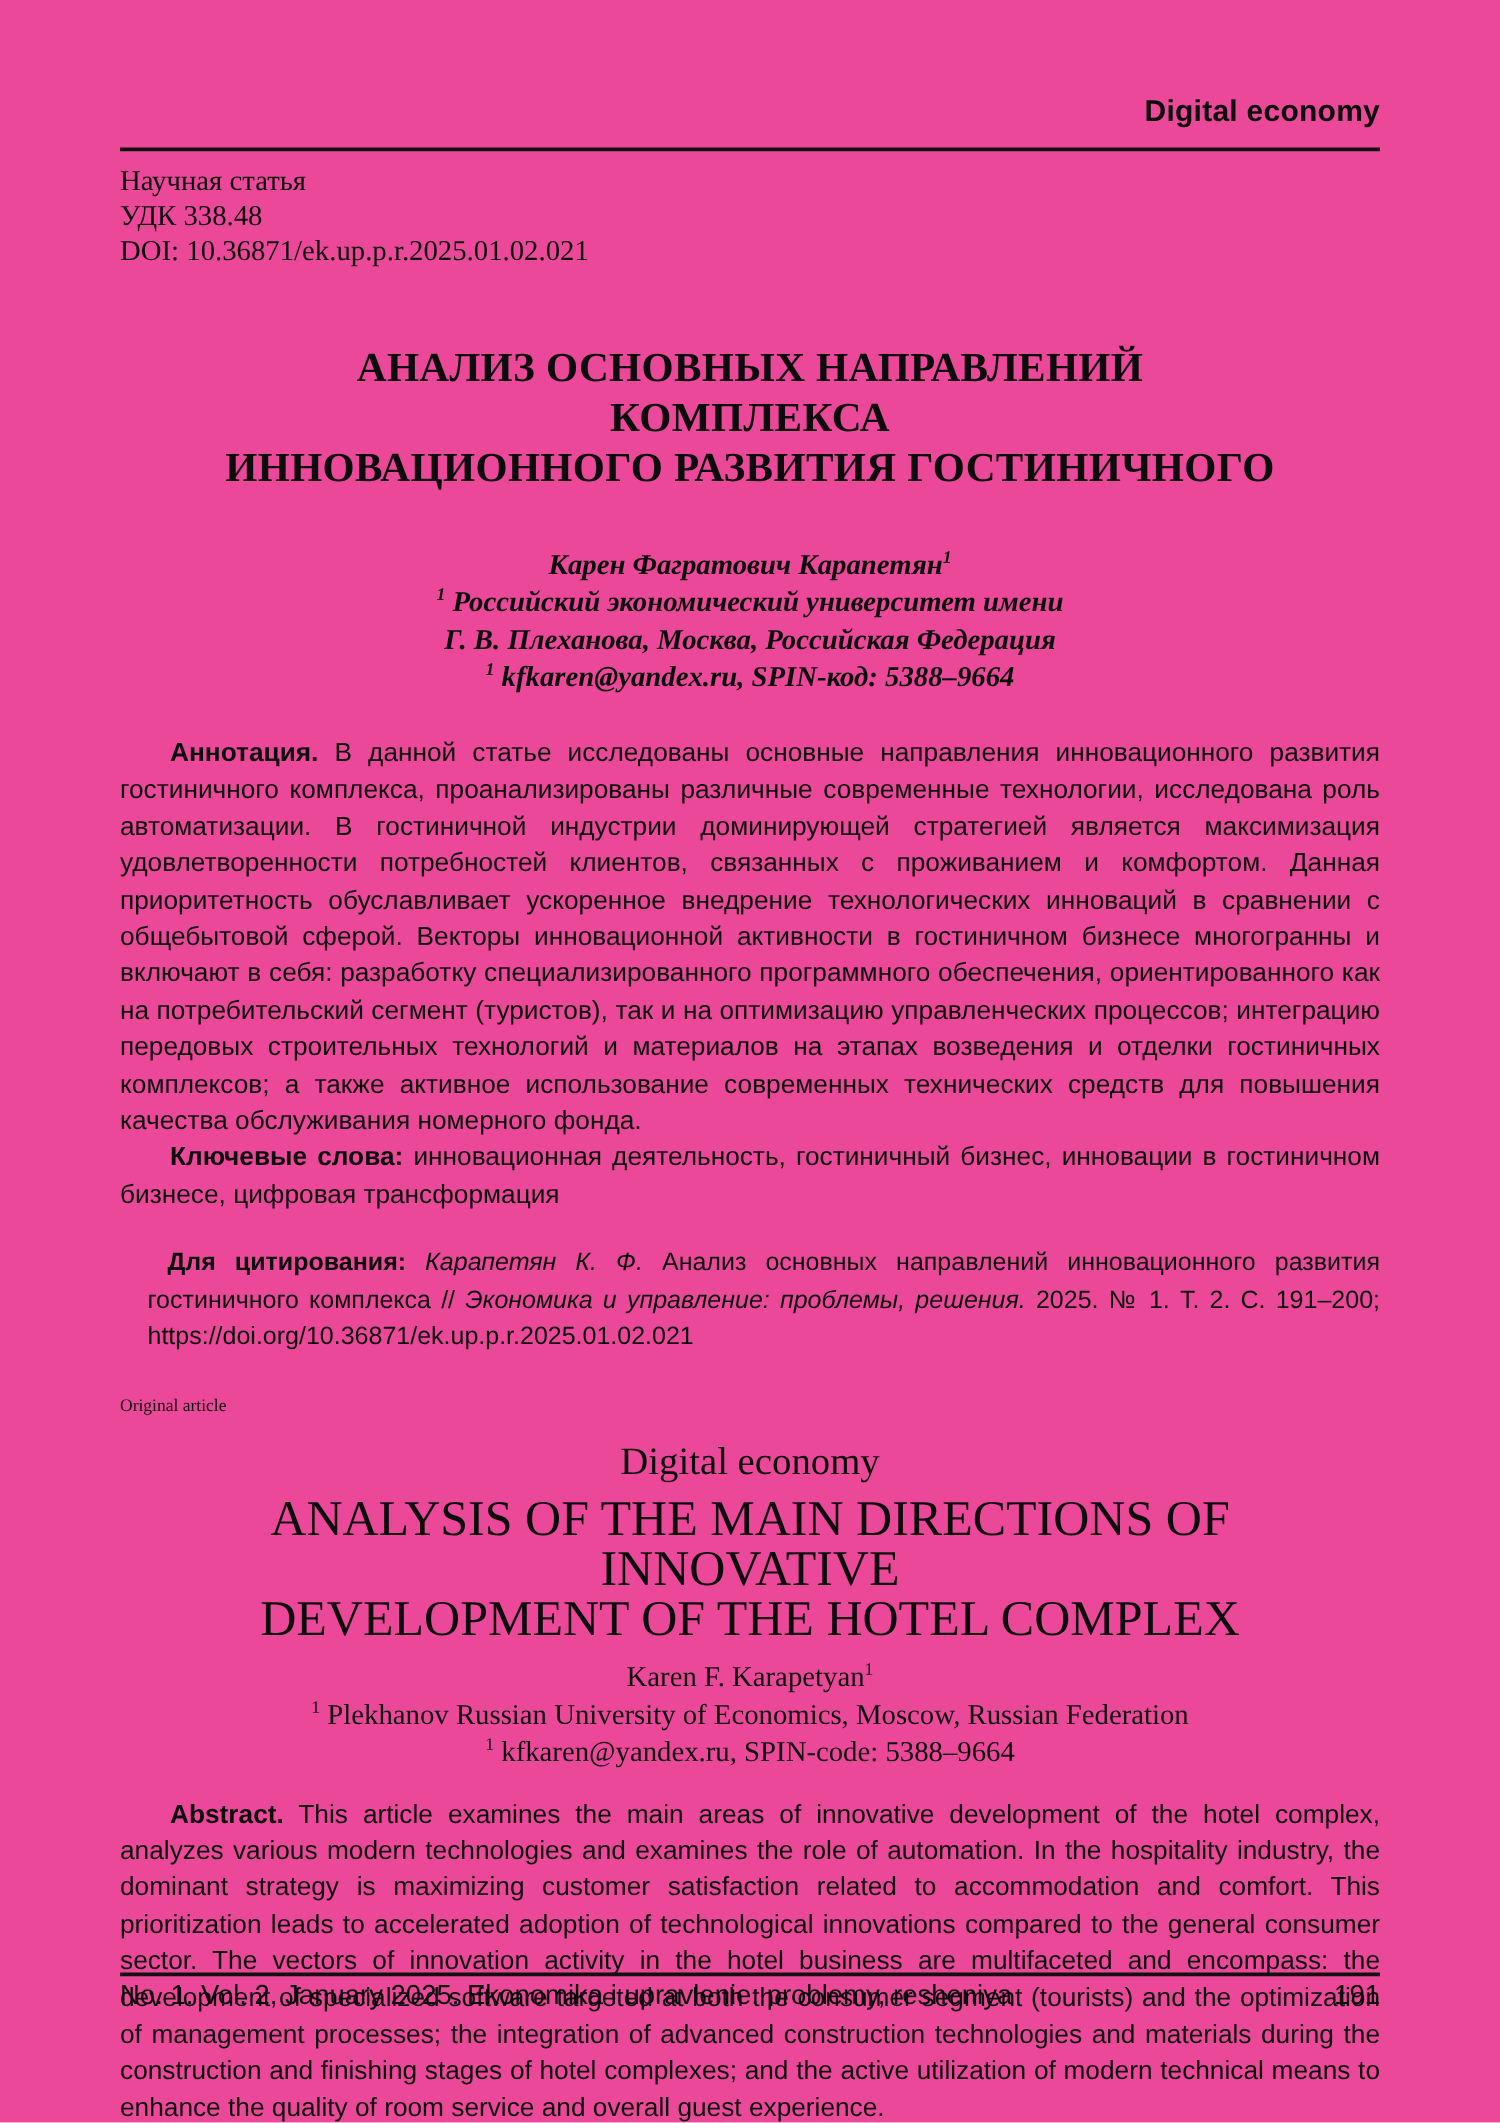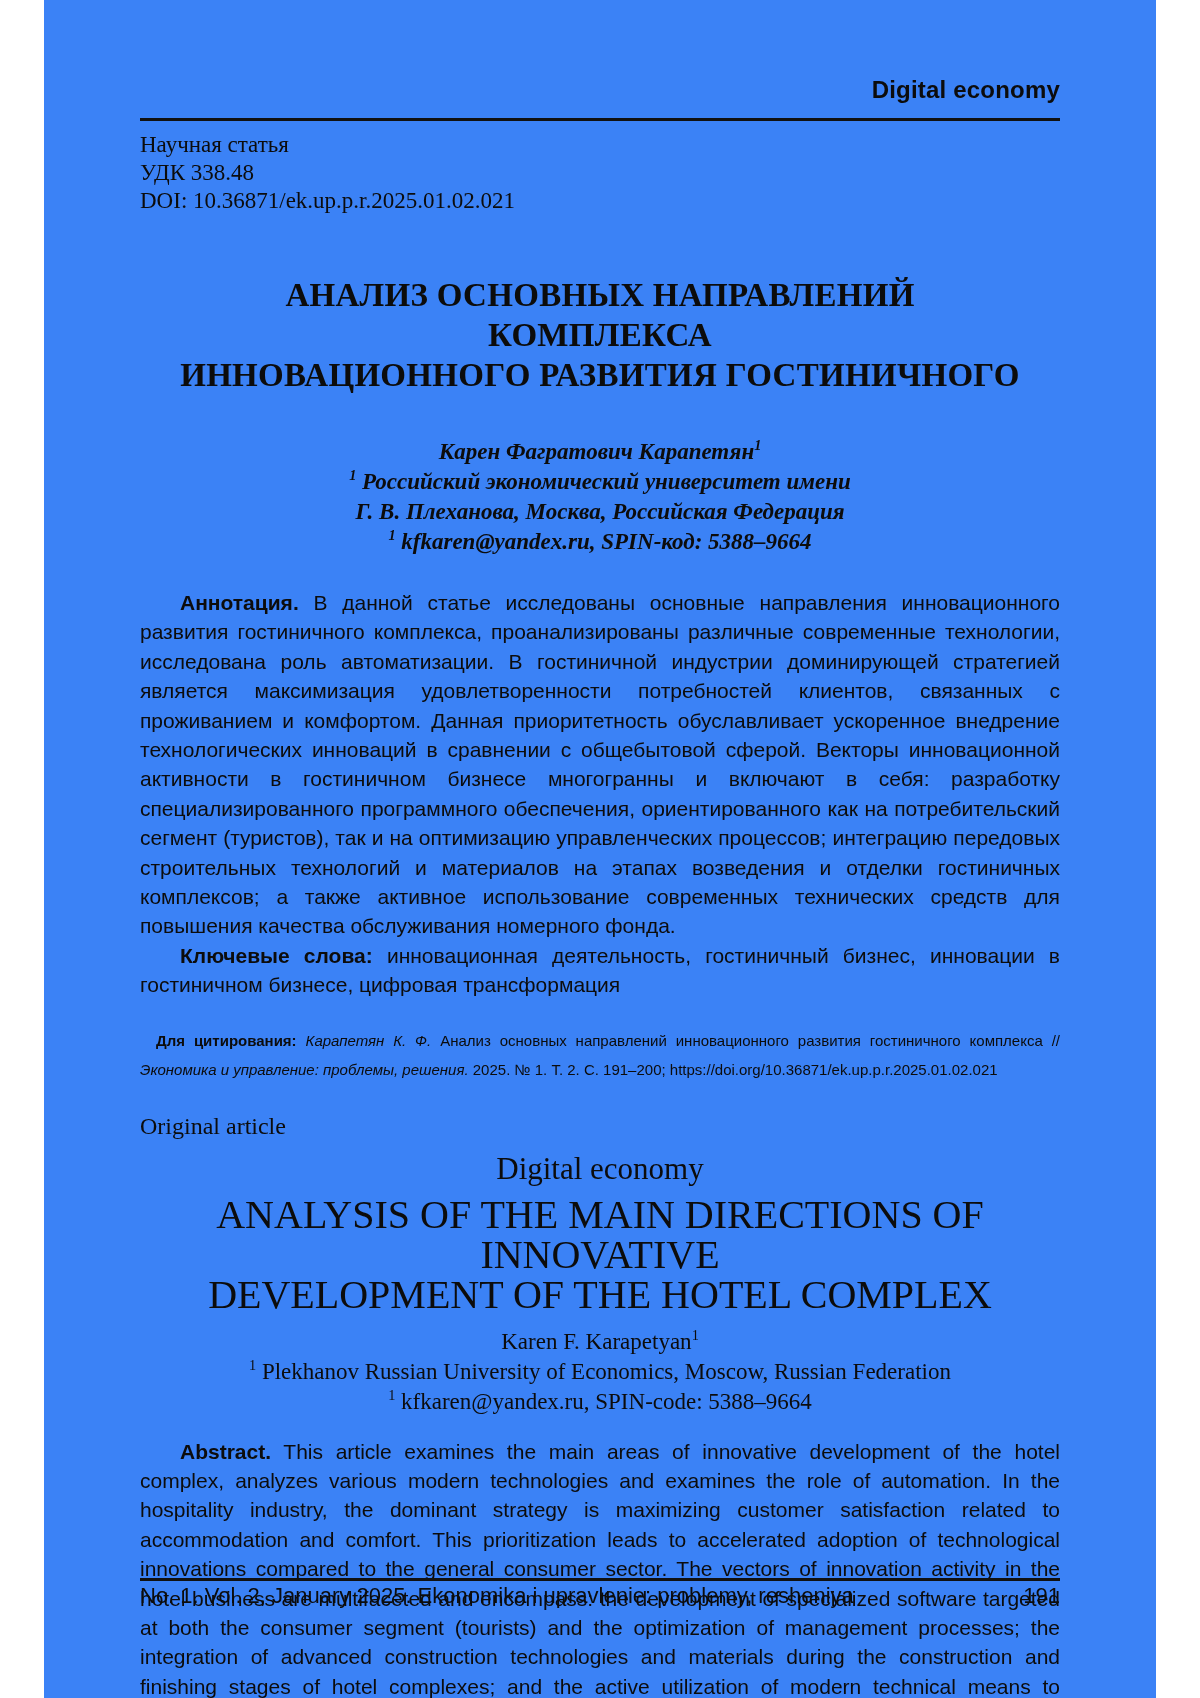--- a/index.html
+++ b/index.html
@@ -1,20 +1,20 @@
 <!DOCTYPE html>
 <html lang="ru"><head>
 <meta charset="utf-8">
 <style>
   html,body{margin:0;padding:0;background:#ffffff;}
   .page{
     position:relative;
-    width:1112px;height:1698px;
+    width:1200px;height:1698px;
     margin:0 auto;
-    background:#3b82f6;
+    background:#ec4899;
     color:#0c0c0c;
     box-sizing:border-box;
     padding:78px 96px 0 96px;
     overflow:hidden;
     font-family:"Liberation Serif", serif;
   }
   
   .journal-header{
     text-align:right;
     font-family:"Liberation Sans", sans-serif;
@@ -61,28 +61,29 @@
     font-size:21px;
     line-height:29.4px;
     text-align:justify;
     margin:0;
   }
   .indent{text-indent:40px;}
   .abstract-block{margin-top:31px;}
   .bold-label{font-weight:bold;}
   .citation{
     margin-top:26px;
-    font-size:15px;
+    margin-left:22px;
+    font-size:20px;
     text-indent:16px;
   }
   .citation .it{font-style:italic;}
   
   .original-article{
     margin-top:28px;
-    font-size:24px;
+    font-size:14px;
     line-height:26px;
   }
   .original-article p{margin:0;}
   .en-section-heading{
     margin-top:12px;
     text-align:center;
     font-size:31px;
     line-height:36px;
   }
   .en-title{

